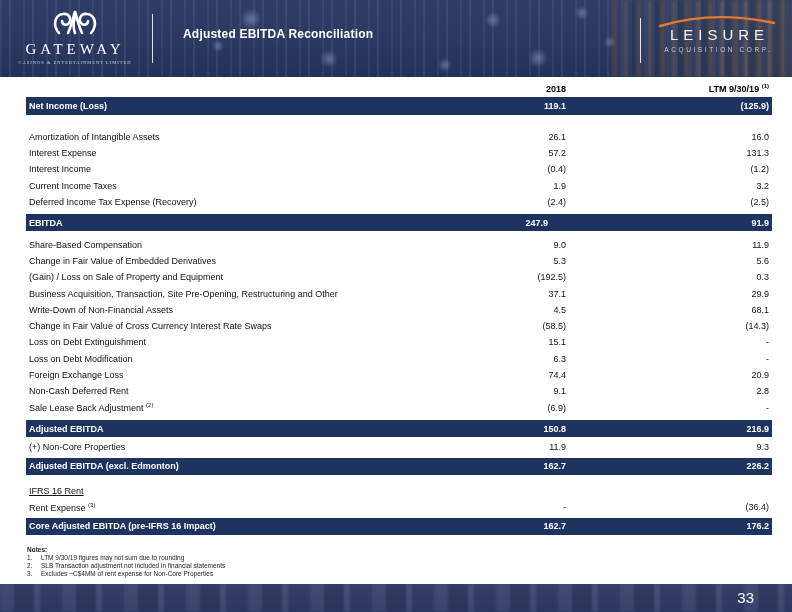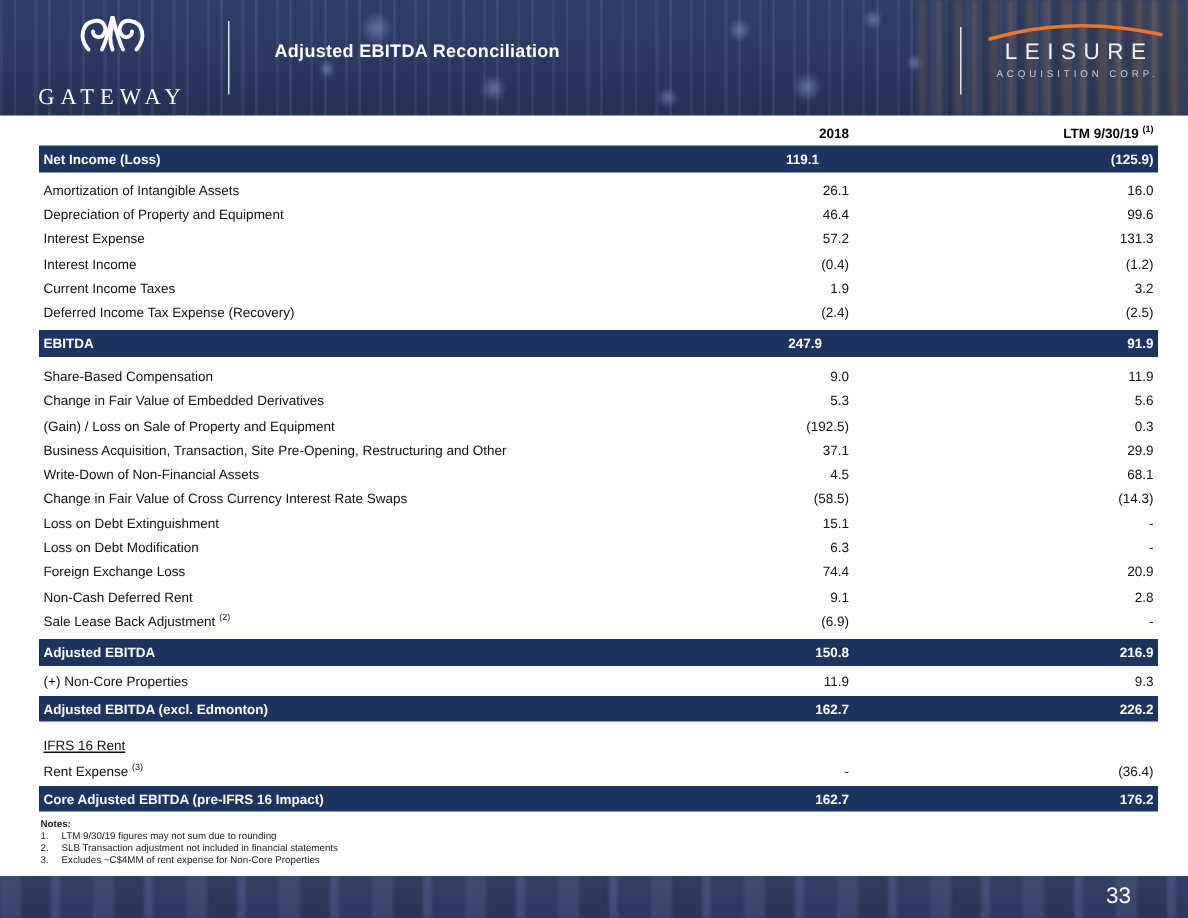--- a/index.html
+++ b/index.html
@@ -30,21 +30,21 @@
     background:
       repeating-linear-gradient(90deg,
         rgba(122,95,62,0.35) 0 5px, rgba(52,66,100,0.35) 5px 12px,
         rgba(165,135,95,0.30) 12px 16px, rgba(35,48,80,0.35) 16px 24px),
       linear-gradient(90deg, rgba(43,56,97,0.1), rgba(90,80,70,0.35));
     filter:blur(1.5px);
   }
 
   .gw-logo { position:absolute; left:0; top:6px; width:150px; height:70px; text-align:center; color:#fff; }
   .gw-mark { display:block; margin:1px auto 0; }
-  .gw-name { font-family:"Liberation Serif", serif; font-size:15px; letter-spacing:4px; color:#fff; margin-top:16px; }
+  .gw-name { font-family:"Liberation Serif", serif; font-size:15px; letter-spacing:4px; color:#fff; margin-top:0px; }
   .gw-tag  { font-family:"Liberation Serif", serif; font-size:4.5px; letter-spacing:1px; color:#cdd3e2; margin-top:2px; }
 
   .vline { position:absolute; width:1px; background:rgba(255,255,255,0.85); }
   .vline.left  { left:152px; top:14px; height:49px; }
   .vline.right { left:640px; top:18px; height:45px; }
 
   .banner-title {
     position:absolute; left:183px; top:27px; color:#ffffff;
     font-size:12px; font-weight:bold; letter-spacing:0.2px;
   }
@@ -62,21 +62,21 @@
   .row .num.c1 { padding-right:2px; }
   .row .num.c2 { padding-right:3px; }
   .row sup { font-size:6px; vertical-align:super; }
 
   .colhdr { height:17px; }
   .colhdr .num { font-weight:bold; font-size:9px; color:#000; }
 
   .row.navy { background:#1d3461; height:17.5px; }
   .row.navy .label, .row.navy .num { color:#ffffff; font-weight:bold; }
 
-  .m-net   { margin-bottom:4px;gap:20px; }
+  .m-net   { margin-bottom:14px; }
   .m-ebitda{ margin-top:4px; margin-bottom:5px;gap:18px; }
   .m-adj   { margin-top:4px; margin-bottom:2px; }
   .m-excl  { margin-top:2px; margin-bottom:8px; }
   .m-core  { margin-top:2px; }
 
   .u { text-decoration:underline; }
 
   
   .notes { position:absolute; top:546px; left:27px; font-size:6.5px; color:#222; line-height:8px; }
   .notes .nh { font-weight:bold; }
@@ -154,25 +154,20 @@
       <div class="num c1">119.1</div>
       <div class="num c2">(125.9)</div>
     </div>
 
     <div class="row">
       <div class="label">Amortization of Intangible Assets</div>
       <div class="num c1">26.1</div>
       <div class="num c2">16.0</div>
     </div>
     <div class="row">
-      <div class="label">Depreciation of Property and Equipment</div>
-      <div class="num c1">46.4</div>
-      <div class="num c2">99.6</div>
-    </div>
-    <div class="row">
       <div class="label">Interest Expense</div>
       <div class="num c1">57.2</div>
       <div class="num c2">131.3</div>
     </div>
     <div class="row">
       <div class="label">Interest Income</div>
       <div class="num c1">(0.4)</div>
       <div class="num c2">(1.2)</div>
     </div>
     <div class="row">

